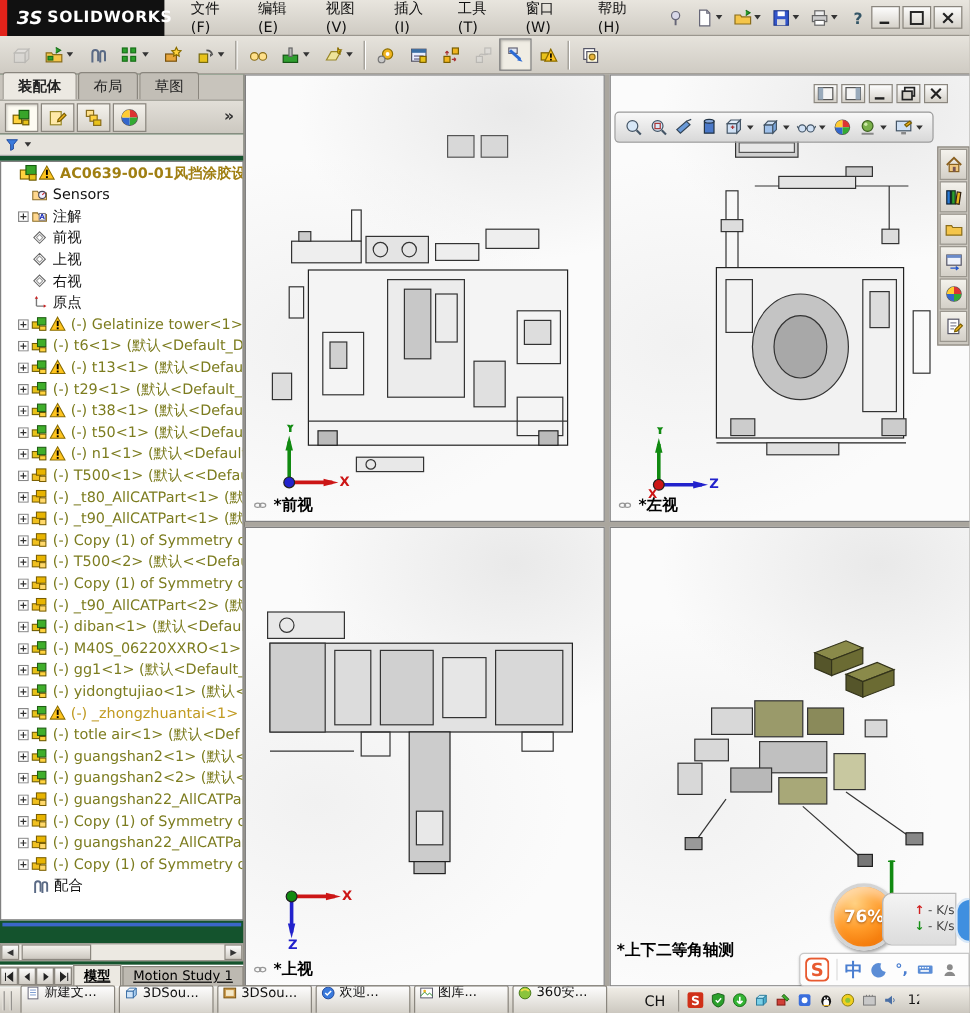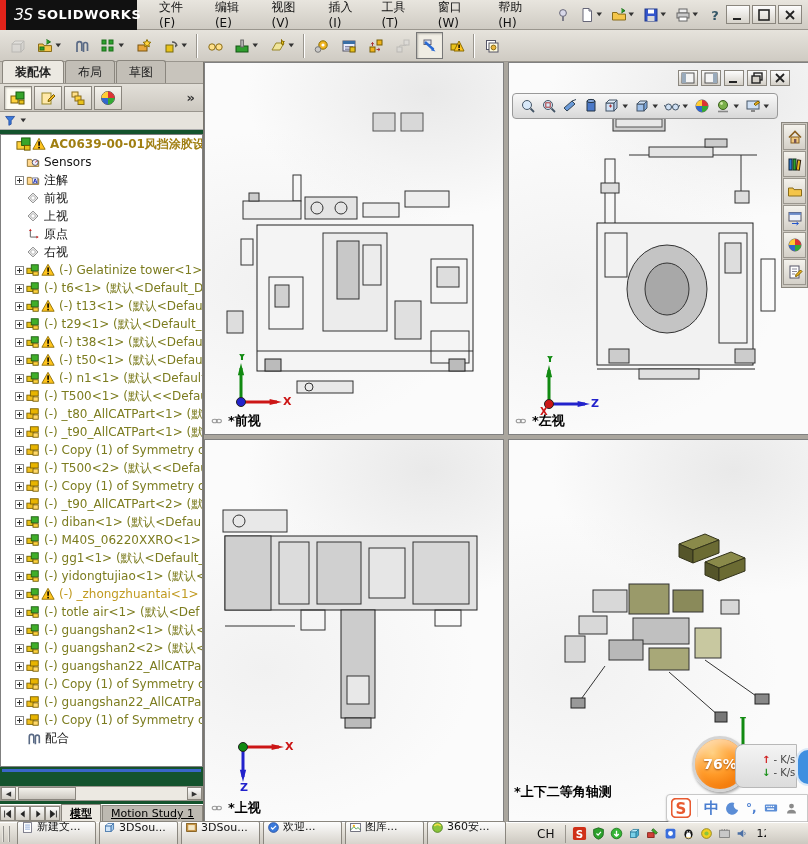--- a/index.html
+++ b/index.html
@@ -5,21 +5,21 @@
   * { margin:0; padding:0; box-sizing:border-box; }
   html,body { width:808px; height:844px; overflow:hidden; font-family:"DejaVu Sans", sans-serif; }
   body { background:#d4d0c8; position:relative; }
   svg { display:block; }
 
   
   #app { position:absolute; left:0; top:0; width:808px; height:822px; background:#d4d0c8; }
   #titlebar { position:absolute; left:0; top:0; width:808px; height:30px; background:linear-gradient(#e8e5de,#cfcbc3); border-bottom:1px solid #9a968e; display:flex; align-items:center; }
   #logo { width:137px; height:30px; background:#111; color:#fff; display:flex; align-items:center; gap:4px; padding-left:10px; position:relative; flex:none; }
   #logo .red { position:absolute; left:0; top:0; width:6px; height:30px; background:#e2231a; }
-  #logo .glyph { font-style:italic; font-weight:normal; font-size:15px; margin-left:4px; }
+  #logo .glyph { font-style:italic; font-weight:bold; font-size:15px; margin-left:4px; }
   #logo .name { font-weight:bold; font-size:13px; letter-spacing:0.5px; }
   #menubar { display:flex; align-items:center; margin-left:12px; }
   .menu-item { font-size:12px; color:#111; padding:4px 10px; cursor:default; }
   #quickbar { display:flex; align-items:center; gap:2px; margin-left:6px; }
   .qbtn { display:flex; align-items:center; gap:1px; padding:2px 2px; border:1px solid transparent; }
   #winbtns { margin-left:auto; margin-right:6px; display:flex; gap:2px; }
   .winbtn { width:24px; height:19px; background:linear-gradient(#fdfdfd,#d6d2ca); border:1px solid #8a867e; display:flex; align-items:center; justify-content:center; }
 
   
   #toolbar { position:absolute; left:0; top:30px; width:808px; height:32px; background:linear-gradient(#e6e3dc,#cfcbc3); border-bottom:1px solid #9a968e; display:flex; align-items:center; padding-left:4px; }
@@ -452,38 +452,38 @@
               <path d="M8 5 L11 8 L8 11 L5 8 Z" fill="none" stroke="#999"></path>
             </svg>
           </span>
           <span class="tr-label c-black">上视</span>
         </div>
         <div class="tree-row">
           <span class="sp" style="width: 12px;"></span>
           <span class="expander"></span>
           <span class="tree-ic">
             <svg width="14" height="14" viewBox="0 0 16 16" xmlns="http://www.w3.org/2000/svg">
+              <path d="M8 2.5 L13.5 8 L8 13.5 L2.5 8 Z" fill="none" stroke="#666"></path>
+              <path d="M8 5 L11 8 L8 11 L5 8 Z" fill="none" stroke="#999"></path>
+            </svg>
+          </span>
+          <span class="tr-label c-black">右视</span>
+        </div>
+        <div class="tree-row">
+          <span class="sp" style="width: 12px;"></span>
+          <span class="expander"></span>
+          <span class="tree-ic">
+            <svg width="14" height="14" viewBox="0 0 16 16" xmlns="http://www.w3.org/2000/svg">
               <line x1="5" y1="11.5" x2="5" y2="3.5" stroke="#777" stroke-width="1.3"></line>
               <line x1="5" y1="11.5" x2="13" y2="11.5" stroke="#777" stroke-width="1.3"></line>
               <path d="M5 2 l-1.6 2.6 h3.2Z" fill="#c22"></path>
               <path d="M14.5 11.5 l-2.6 -1.6 v3.2Z" fill="#c22"></path>
             </svg>
           </span>
           <span class="tr-label c-black">原点</span>
-        </div>
-        <div class="tree-row">
-          <span class="sp" style="width: 12px;"></span>
-          <span class="expander"></span>
-          <span class="tree-ic">
-            <svg width="14" height="14" viewBox="0 0 16 16" xmlns="http://www.w3.org/2000/svg">
-              <path d="M8 2.5 L13.5 8 L8 13.5 L2.5 8 Z" fill="none" stroke="#666"></path>
-              <path d="M8 5 L11 8 L8 11 L5 8 Z" fill="none" stroke="#999"></path>
-            </svg>
-          </span>
-          <span class="tr-label c-black">右视</span>
         </div>
         <div class="tree-row">
           <span class="sp" style="width: 12px;"></span>
           <span class="expander">
             <svg width="9" height="9" viewBox="0 0 9 9">
               <rect x="0.5" y="0.5" width="8" height="8" fill="#fff" stroke="#888"></rect>
               <line x1="2" y1="4.5" x2="7" y2="4.5" stroke="#333"></line>
               <line x1="4.5" y1="2" x2="4.5" y2="7" stroke="#333"></line>
             </svg>
           </span>

